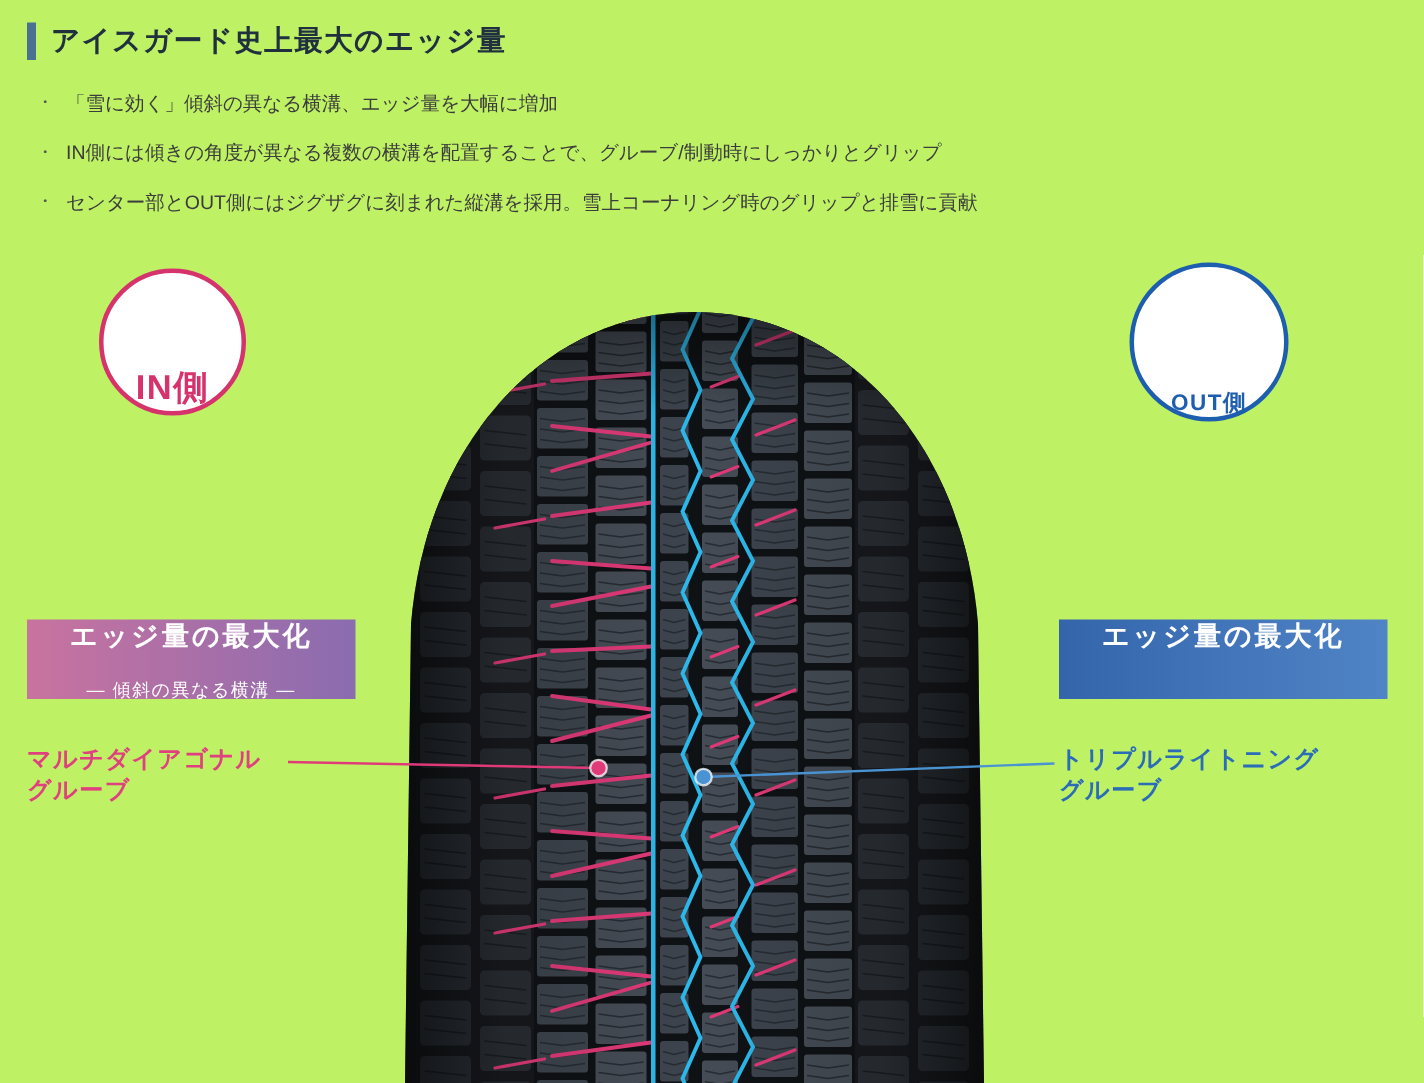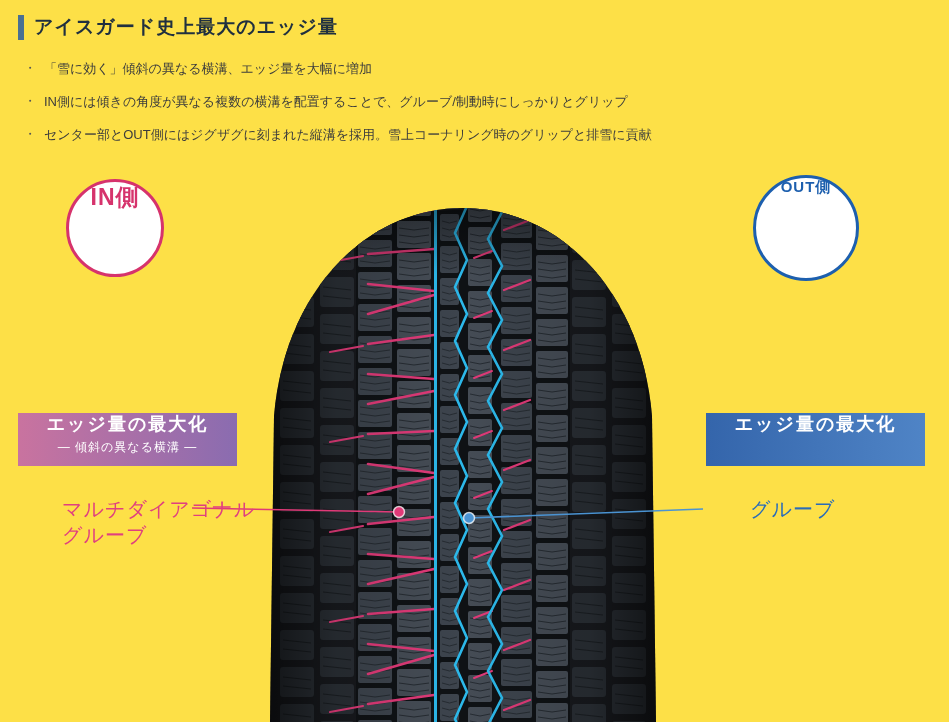--- a/index.html
+++ b/index.html
@@ -3,58 +3,58 @@
 <meta charset="utf-8">
 <style>
   * { box-sizing: border-box; margin: 0; padding: 0; }
   html, body { background: #ffffff; }
   body { font-family: "Liberation Sans", "DejaVu Sans", sans-serif; }
 
   .page {
     position: relative;
     width: 949px;
     height: 722px;
-    background: #fde047;
+    background: #bef264;
     overflow: hidden;
   }
 
   
   .header { position: absolute; left: 18px; top: 14px; display: flex; align-items: center; }
   .accent-bar { display: inline-block; width: 6px; height: 25px; background: var(--accent-bar, #4a7093); margin-right: 10px; }
   .title { font-size: 19px; font-weight: bold; color: var(--title-text, #20303f); letter-spacing: 1px; }
 
   
   .bullets { position: absolute; left: 24px; top: 60px; list-style: none; }
   .bullet { display: flex; align-items: flex-start; margin-bottom: 15px; font-size: 13px; color: var(--body-text, #3c3c3c); white-space: nowrap; }
   .bullet .marker { width: 20px; font-size: 12px; color: #555; }
 
   
-  .badge { position: absolute; border-radius: 50%; background: #fff; display: flex; align-items: flex-start; justify-content: center; font-weight: bold; letter-spacing: 1px; }
+  .badge { position: absolute; border-radius: 50%; background: #fff; display: flex; align-items: flex-end; justify-content: center; font-weight: bold; letter-spacing: 1px; }
   .badge-in  { left: 66px;  top: 179px; width: 98px;  height: 98px;  border: 3px solid var(--in-pink, #d6336c);  color: var(--in-pink, #d6336c);  font-size: 23px; }
   .badge-out { left: 753px; top: 175px; width: 106px; height: 106px; border: 3px solid var(--out-blue, #1d5fae); color: var(--out-blue, #1d5fae); font-size: 15px; }
 
   
   .tire { position: absolute; left: 268px; top: 198px; width: 390px; height: 524px; }
 
   
   .leaders { position: absolute; left: 0; top: 0; pointer-events: none; }
   .lead-pink { stroke: var(--groove-pink, #e03a78); stroke-width: 1.6; }
   .dot-pink  { fill: var(--groove-pink, #e03a78); stroke: rgba(255,255,255,0.75); stroke-width: 1.5; }
   .lead-blue { stroke: var(--marker-blue, #4a93d2); stroke-width: 1.6; }
   .dot-blue  { fill: var(--marker-blue, #4a93d2); stroke: rgba(255,255,255,0.75); stroke-width: 1.5; }
 
   
   .callout { position: absolute; width: 219px; height: 53px; color: #fff; text-align: center; display: flex; flex-direction: column; justify-content: flex-start; }
   .callout-left  { left: 18px;  top: 413px; background: linear-gradient(90deg, var(--left-grad-a, #c9739f), var(--left-grad-b, #8a6cb0)); }
   .callout-right { left: 706px; top: 413px; background: linear-gradient(90deg, var(--right-grad-a, #3465ab), var(--right-grad-b, #4f84c6)); }
   .callout-title { font-size: 18px; font-weight: bold; letter-spacing: 2px; line-height: 1.25; }
-  .callout-sub   { font-size: 12px; letter-spacing: 1px; margin-top: 3px; }
+  .callout-sub   { font-size: 12px; letter-spacing: 1px; margin-top: 16px; }
 
   
-  .feature { position: absolute; font-size: 20px; font-weight: normal; line-height: 1.32; letter-spacing: 1px; margin-left: 44px; }
+  .feature { position: absolute; font-size: 16px; font-weight: bold; line-height: 1.32; letter-spacing: 1px; }
   .feature-left  { left: 18px;  top: 496px; color: var(--feature-pink, #e0407f); }
   .feature-right { left: 706px; top: 496px; color: var(--feature-blue, #2a6cb8); }
 </style>
 </head>
 <body>
 
 <div class="page">
 
   <div class="header">
     <span class="accent-bar"></span>
@@ -767,16 +767,17 @@
   </div>
   <div class="feature feature-left">
     <div>マルチダイアゴナル</div>
     <div>グルーブ</div>
   </div>
 
   <div class="callout callout-right">
     <div class="callout-title">エッジ量の最大化</div>
   </div>
   <div class="feature feature-right">
+    <div>トリプルライトニング</div>
     <div>グルーブ</div>
   </div>
 
 </div>
 
 </body></html>

